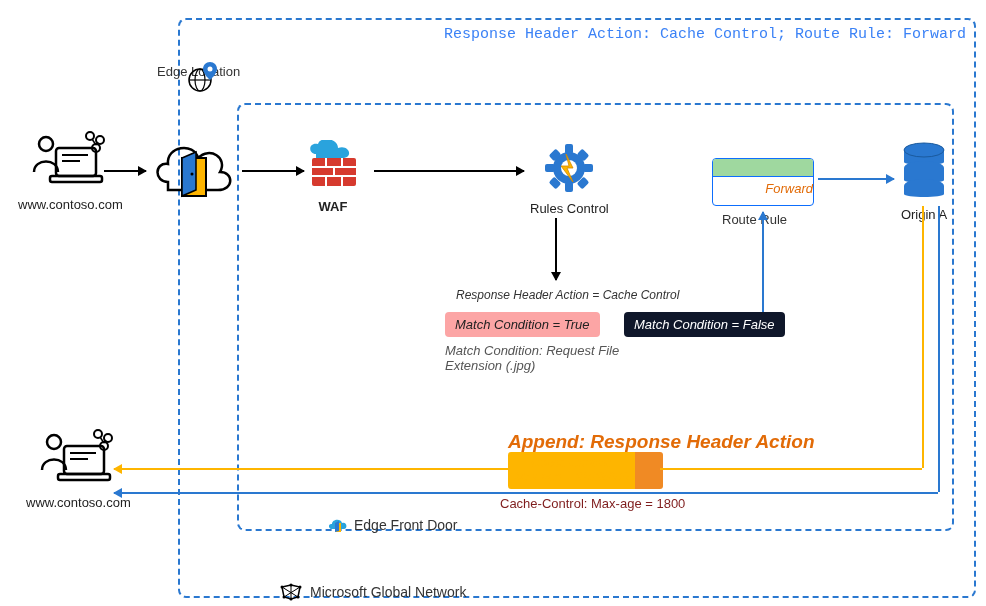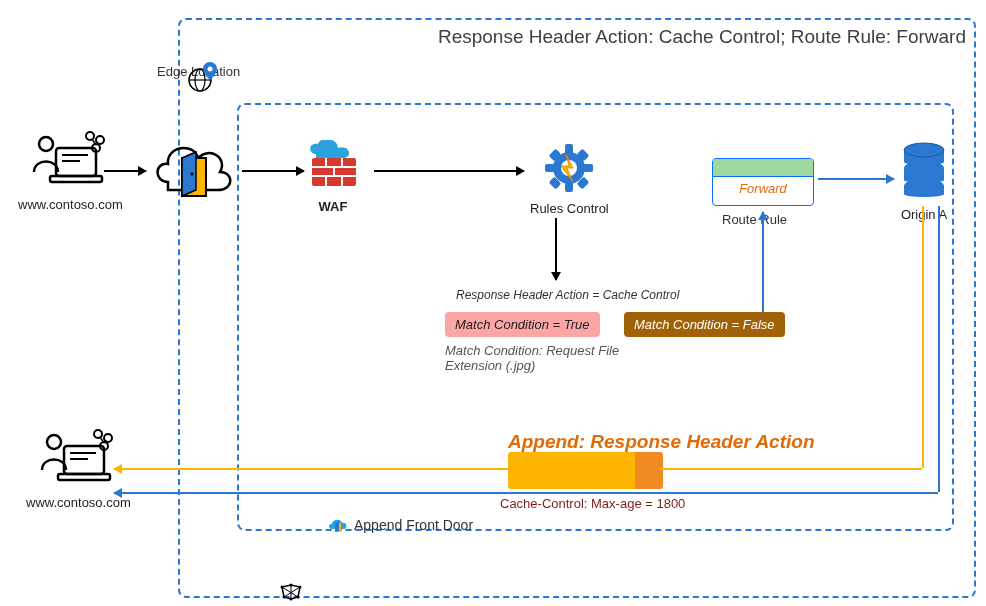--- a/index.html
+++ b/index.html
@@ -19,50 +19,50 @@
     background: transparent;
   }
   #outer-box { left: 178px; top: 18px; width: 798px; height: 580px; }
   #inner-box { left: 237px; top: 103px; width: 717px; height: 428px; }
 
   .node { position: absolute; text-align: center; }
   .node-label { font-size: 13px; color:#222; display:block; margin-top:4px; }
 
   #edge-loc-label { position:absolute; left:157px; top:36px; font-size:13px;margin-top:28px; }
 
-  #title-text { position:absolute; right:20px; top:26px; font-size:19px; color:#404040; }
+  #title-text { position:absolute; right:20px; top:26px; font-size:15px; color:#3b82f6;font-family:Liberation Mono, monospace; }
 
   
   .user-icon svg { width:80px; height:60px; }
 
   
   .cloud-icon svg { width:90px; height:80px; }
 
   
   .waf-icon svg { width:58px; height:52px; }
 
   
   .gear-icon svg { width:52px; height:52px; }
 
   
   #route-rule {
     position:absolute; left:712px; top:158px; width:102px; height:48px;
     border:1.5px solid #0d6efd; border-radius:4px; background:#fff;
   }
   #route-rule .top { height:18px; background:#9fd89f; border-bottom:1px solid #0d6efd; border-radius:3px 3px 0 0;}
-  #route-rule .fwd { text-align:center; font-size:13px; color:#e26b07; padding-top:4px; font-style:italic;}
+  #route-rule .fwd { text-align:right; font-size:13px; color:#e26b07; padding-top:4px; font-style:italic;}
   #route-rule-label { position:absolute; left:722px; top:212px; font-size:13px;}
 
   
   .db-icon svg { width:48px; height:58px; }
 
   
   .pill { position:absolute; border-radius:4px; font-size:13px; font-style:italic; padding:5px 10px; white-space:nowrap; }
   #pill-true { left:445px; top:312px; background:#fca5a5; color:#222; }
-  #pill-false { left:624px; top:312px; background:#a16207; color:#fff; }
+  #pill-false { left:624px; top:312px; background:#0f172a; color:#fff; }
 
   #resp-header-action-label { position:absolute; left:456px; top:288px; font-style:italic; font-size:12px; }
   #match-note { position:absolute; left:445px; top:343px; font-style:italic; font-size:13px; color:#555; width:180px; }
 
   
   #append-label { position:absolute; left:508px; top:431px; color:#e26b07; font-style:italic; font-weight:600; font-size:19px; }
   #append-box { position:absolute; left:508px; top:452px; width:155px; display:flex; }
   #append-box .yellow { flex:1; background:#feb500; font-style:italic; font-size:12px; text-align:center; padding:4px 6px; border-radius:3px 0 0 3px; line-height:1.2;}
   #append-box .orange { width:28px; background:#f08a24; border-radius:0 3px 3px 0;}
 
@@ -234,35 +234,36 @@
 </div>
 
 <div id="blue-cache-label">Cache-Control: Max-age = 1800</div>
 
 <div id="afd-label">
   <svg width="20" height="20" viewBox="0 0 20 20">
     <path d="M4 14 C0 14 0 8 4 9 C4 4 13 3 14 8 C19 6 20 14 16 14 Z" fill="#2aa3dd"></path>
     <rect x="7" y="8" width="6" height="9" fill="#feb500"></rect>
     <path d="M7 8 L11 6 L11 16 L7 17 Z" fill="#2a78d0"></path>
   </svg>
-  <span>Append Front Door</span>
+  <span>Edge Front Door</span>
 </div>
 <div id="mgn-label">
   <svg width="22" height="18" viewBox="0 0 22 18">
     <path d="M2 4 L11 2 L20 4 L18 14 L11 16 L4 14 Z" fill="none" stroke="#000" stroke-width="1.5"></path>
     <line x1="2" y1="4" x2="18" y2="14" stroke="#000" stroke-width="1"></line>
     <line x1="20" y1="4" x2="4" y2="14" stroke="#000" stroke-width="1"></line>
     <line x1="11" y1="2" x2="11" y2="16" stroke="#000" stroke-width="1"></line>
     <circle cx="2" cy="4" r="1.5" fill="#000"></circle>
       <circle cx="20" cy="4" r="1.5" fill="#000"></circle>
     <circle cx="11" cy="2" r="1.5" fill="#000"></circle>
       <circle cx="11" cy="16" r="1.5" fill="#000"></circle>
     <circle cx="4" cy="14" r="1.5" fill="#000"></circle>
       <circle cx="18" cy="14" r="1.5" fill="#000"></circle>
   </svg>
+  <span>Microsoft Global Network</span>
 </div>
 
 <div class="hline black arrow-right" style="left:104px; top:170px; width:42px;"></div>
 
 <div class="hline black arrow-right" style="left:242px; top:170px; width:62px;"></div>
 
 <div class="hline black arrow-right" style="left:374px; top:170px; width:150px;"></div>
 
 <div class="vline black arrow-down" style="left:555px; top:218px; height:62px;"></div>
 

